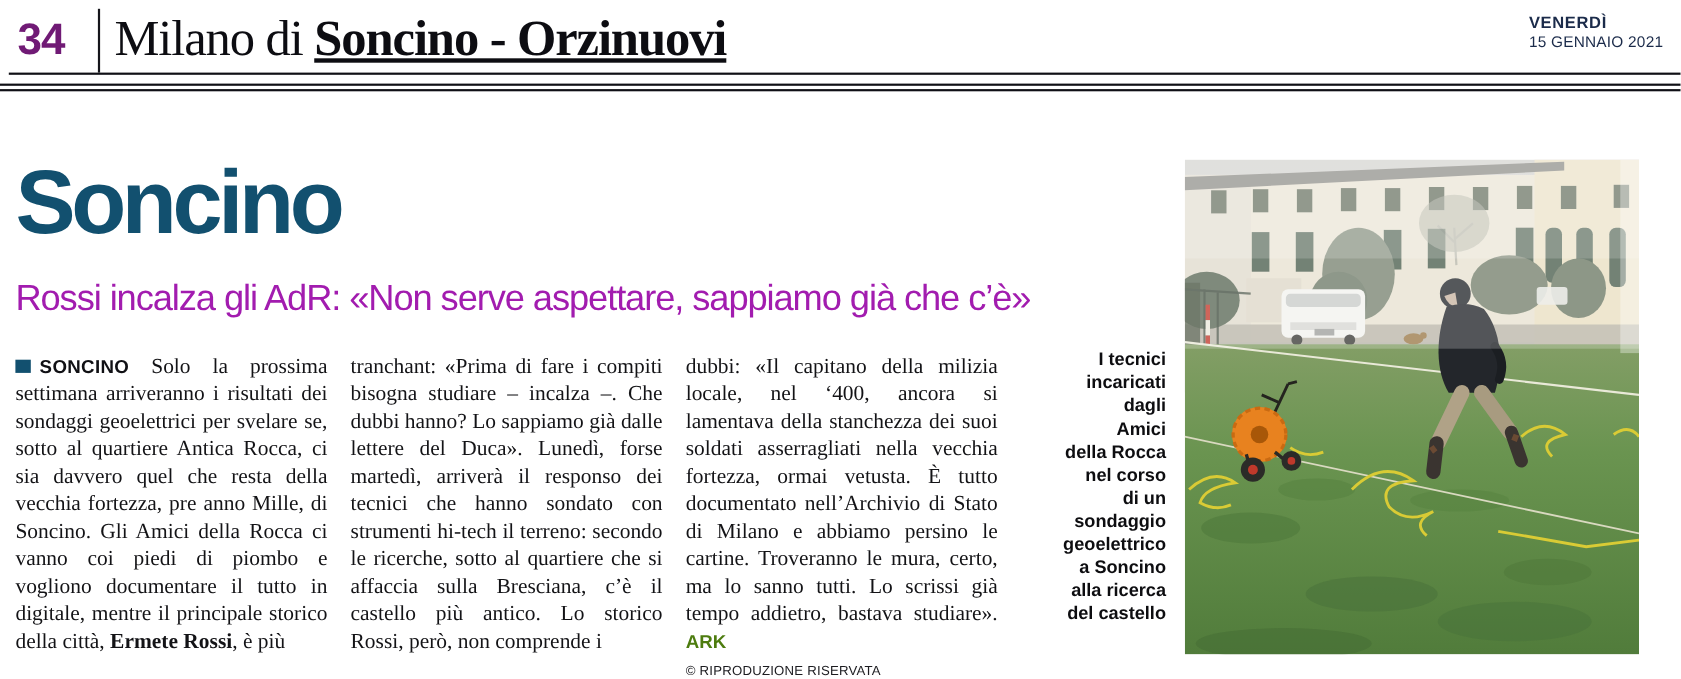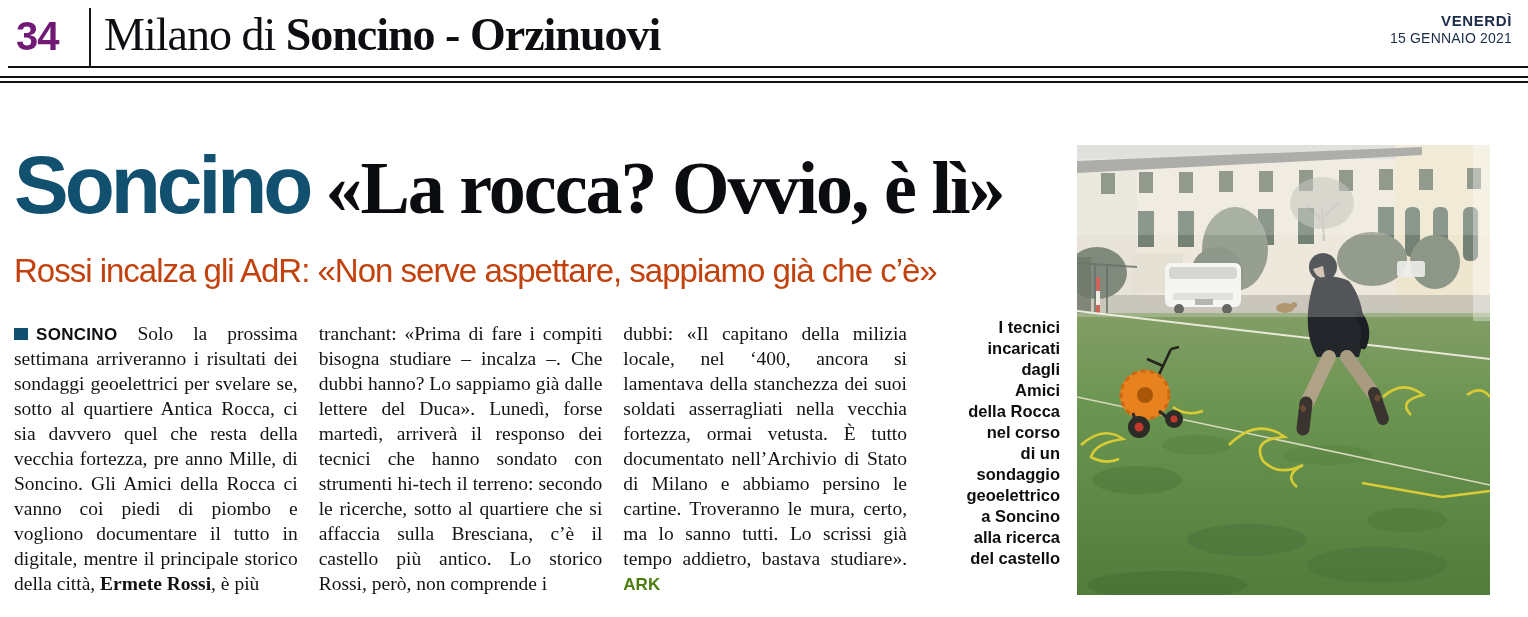--- a/index.html
+++ b/index.html
@@ -12,23 +12,23 @@
   .page-num {
     position:absolute; left:16px; top:14px;
     font:700 40px "Liberation Sans", sans-serif; letter-spacing:-1px;
     color:#701a75;
   }
   .header-vrule { position:absolute; left:89px; top:8px; width:2px; height:58px; background:#15151b; }
   .section-title {
     position:absolute; left:104px; top:8px; white-space:nowrap;
     font:400 46px/54px "Liberation Serif", serif; letter-spacing:-1px; color:#0d0d12;
   }
-  .section-title .bold { font-weight:700; }
+  .section-title .bold { font-weight:700;text-decoration:underline; }
   .date-block {
-    position:absolute; right:16px; top:12px; text-align:right;
+    position:absolute; right:16px; top:12px; text-align:left;
     font-family:"Liberation Sans", sans-serif; color:#1b2b4a;
   }
   .date-weekday { font-weight:700; font-size:15px; letter-spacing:.6px; }
   .date-full { font-size:14px; margin-top:1px; letter-spacing:.2px; }
   .rule-a { position:absolute; left:8px; right:0; top:66px; height:2px; background:#101016; }
   .rule-b { position:absolute; left:0; right:0; top:76px; height:3px;
             border-top:2px solid #101016; border-bottom:2px solid #101016; }
 
   
   .head-row {
@@ -36,21 +36,21 @@
     display:flex; align-items:baseline; gap:16px; white-space:nowrap;
   }
   .head-kicker {
     font:700 82px "Liberation Sans", sans-serif; letter-spacing:-4px; color:#12506f;
   }
   .head-main {
     font:700 74px "Liberation Serif", serif; letter-spacing:-2px; color:#0a0c10;
   }
   .subhead {
     position:absolute; left:14px; top:252px; white-space:nowrap;
-    font:400 33px "Liberation Sans", sans-serif; letter-spacing:-1px; color:#c2410c;
+    font:400 33px "Liberation Sans", sans-serif; letter-spacing:-1px; color:#a21caf;
   }
 
   
   .cols {
     position:absolute; left:14px; top:321px; width:893px;
     display:flex; gap:21px;
   }
   .col {
     flex:1; font-size:19.5px; line-height:25px; text-align:justify; color:#131316;
   }
@@ -87,29 +87,29 @@
   <div class="section-title"><span>Milano di </span><span class="bold">Soncino - Orzinuovi</span></div>
   <div class="date-block">
     <div class="date-weekday">VENERDÌ</div>
     <div class="date-full">15 GENNAIO 2021</div>
   </div>
   <div class="rule-a"></div>
   <div class="rule-b"></div>
 
   <div class="head-row">
     <span class="head-kicker">Soncino</span>
-    <span class="head-main">«La rocca? Ovvio, è lì»</span>
   </div>
   <div class="subhead">Rossi incalza gli AdR: «Non serve aspettare, sappiamo già che c’è»</div>
 
   <div class="cols">
     <div class="col"><span class="kicker-square"></span><span class="col-kicker">SONCINO</span>
       <span>Solo la prossima settimana arriveranno i risultati dei sondaggi geoelettrici per svelare se, sotto al quartiere Antica Rocca, ci sia davvero quel che resta della vecchia fortezza, pre anno Mille, di Soncino. Gli Amici della Rocca ci vanno coi piedi di piombo e vogliono documentare il tutto in digitale, mentre il principale storico della città, </span><span class="bold-name">Ermete Rossi</span><span>, è più</span></div>
     <div class="col"><span>tranchant: «Prima di fare i compiti bisogna studiare – incalza –. Che dubbi hanno? Lo sappiamo già dalle lettere del Duca». Lunedì, forse martedì, arriverà il responso dei tecnici che hanno sondato con strumenti hi-tech il terreno: secondo le ricerche, sotto al quartiere che si affaccia sulla Bresciana, c’è il castello più antico. Lo storico Rossi, però, non comprende i</span></div>
     <div class="col"><span>dubbi: «Il capitano della milizia locale, nel ‘400, ancora si lamentava della stanchezza dei suoi soldati asserragliati nella vecchia fortezza, ormai vetusta. È tutto documentato nell’Archivio di Stato di Milano e abbiamo persino le cartine. Troveranno le mura, certo, ma lo sanno tutti. Lo scrissi già tempo addietro, bastava studiare». </span><span class="signature">ARK</span>
+      <div class="copyright">© RIPRODUZIONE RISERVATA</div>
     </div>
   </div>
 
   <div class="caption">I tecnici
 incaricati
 dagli
 Amici
 della Rocca
 nel corso
 di un

